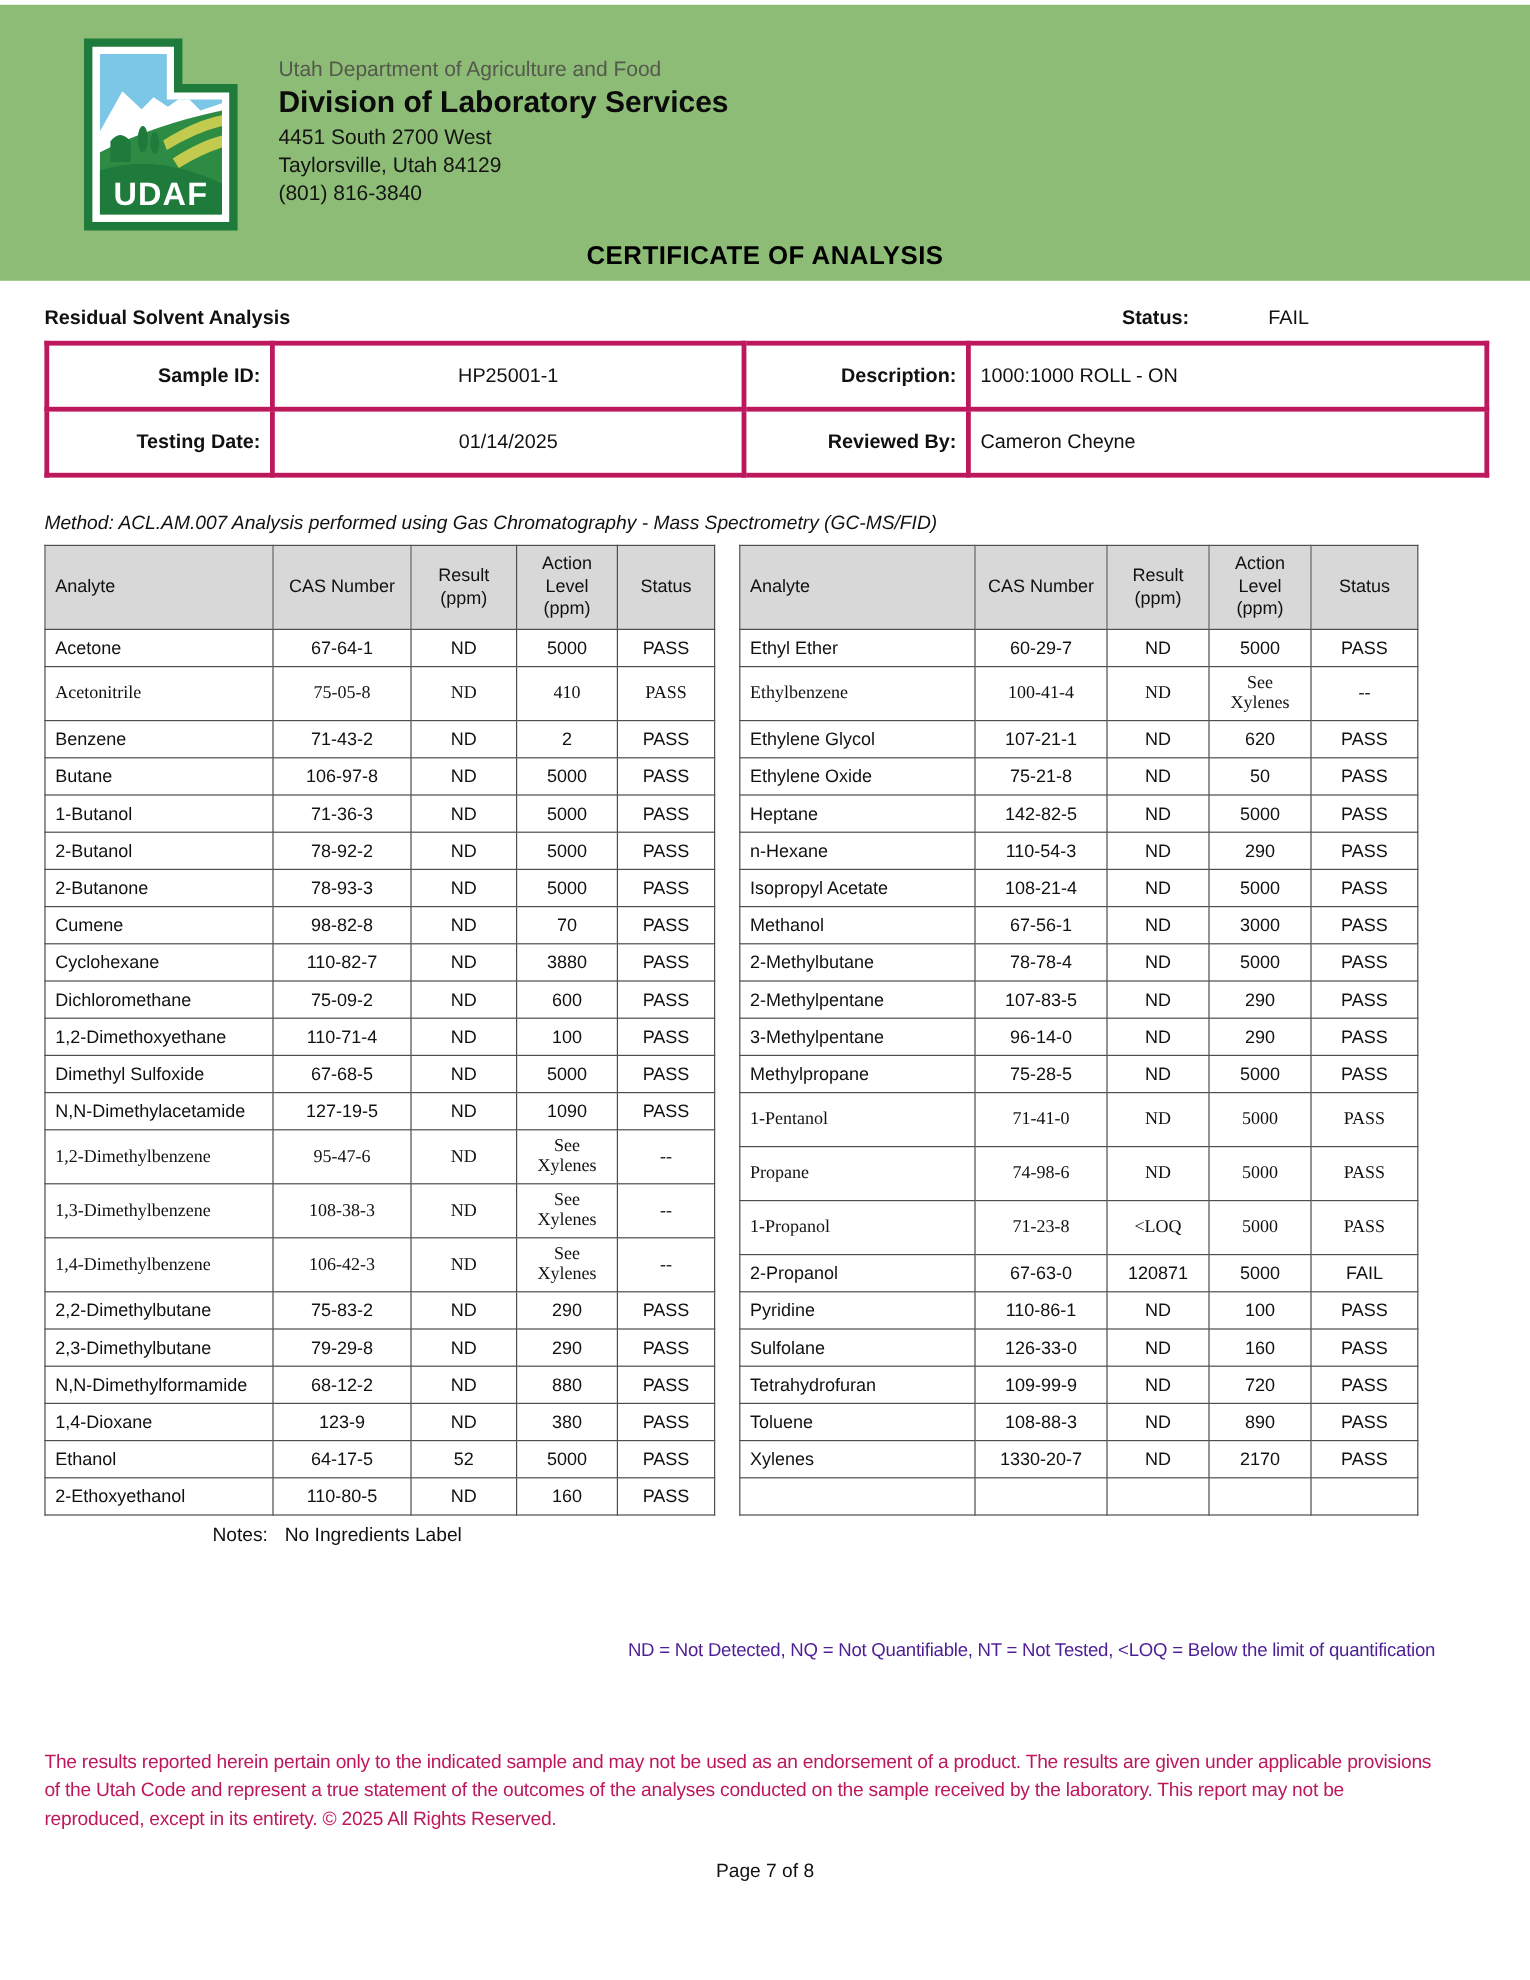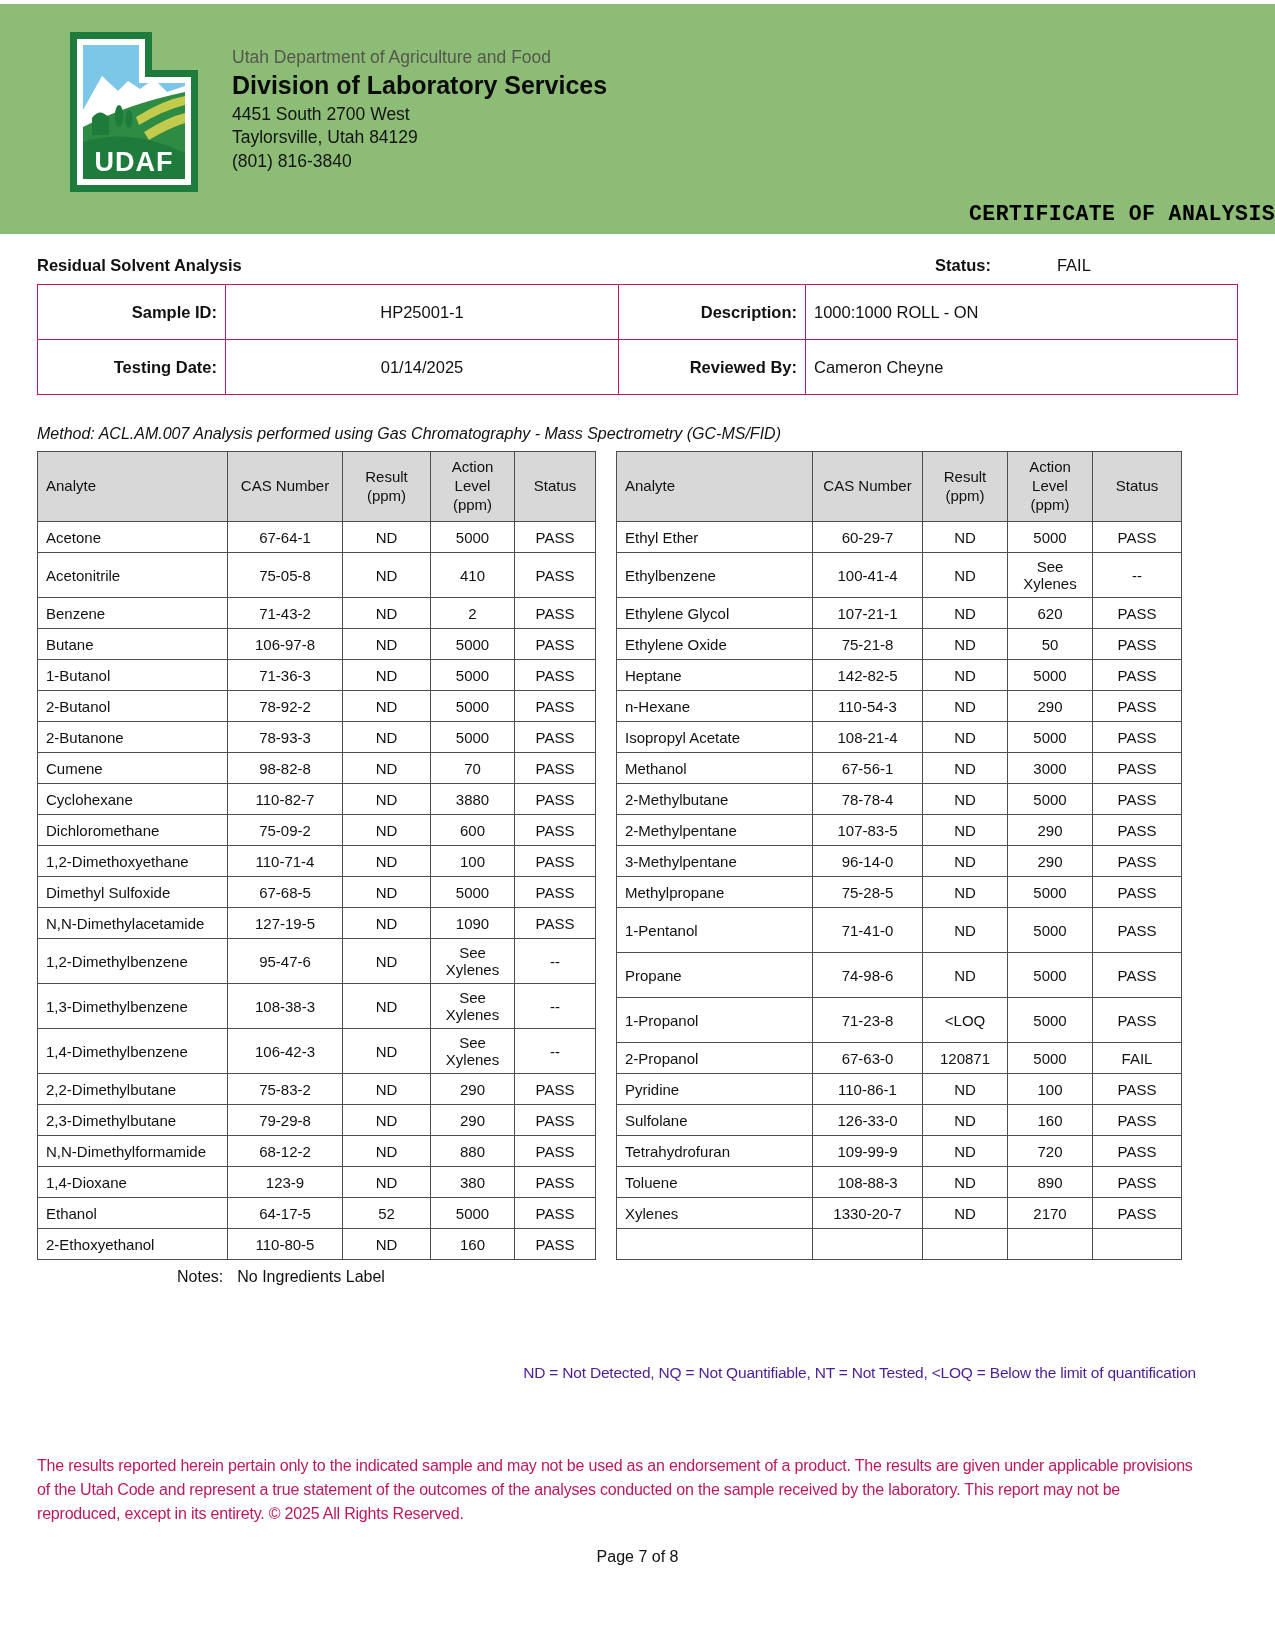--- a/index.html
+++ b/index.html
@@ -9,55 +9,55 @@
     font-family:"Liberation Sans", sans-serif; color:#111;
   }
   
   .band { height:230px; background:#8cbc75; position:relative; margin-top:4px; }
   .logo { position:absolute; left:68px; top:26px; }
   .hdr-text { position:absolute; left:232px; top:42px; line-height:1.34; }
   .agency   { color:#55584d; font-size:17.5px; }
   .division { font-weight:bold; font-size:25px; color:#0b0b0b; }
   .addr     { font-size:17.5px; color:#141414; }
   .cert-title {
-    position:absolute; left:0; right:0; bottom:8px; text-align:right;
-    font-weight:bold; font-size:21.5px; letter-spacing:0.4px; color:#000;font-family:Liberation Mono, monospace;
+    position:absolute; left:0; right:0; bottom:8px; text-align:center;
+    font-weight:bold; font-size:21.5px; letter-spacing:0.4px; color:#000;
   }
   
   .content { padding:0 37px; }
   .status-line { position:relative; margin-top:22px; height:22px; }
   .section-title { font-weight:bold; font-size:16.5px; }
   .status-group { position:absolute; top:0; left:898px; display:flex; }
   .status-label { font-weight:bold; font-size:16.5px; }
   .status-value { font-size:16.5px; margin-left:66px; }
 
   table { border-collapse:collapse; table-layout:fixed; }
 
   .info-table { width:1200px; margin-top:6px; }
   .info-table td {
-    border:1px solid #be185d; font-size:16.5px; height:55px;
+    border:4px solid #be185d; font-size:16.5px; height:55px;
     vertical-align:middle; padding:0 8px; overflow:hidden;
   }
   .info-label  { font-weight:bold; text-align:right; }
   .info-center { text-align:center; }
 
   .method-line { margin-top:30px; font-style:italic; font-size:16px; }
 
   .results-wrap { display:flex; gap:20px; margin-top:8px; }
   .results-table td, .results-table th {
     border:1px solid #4d4d4d; font-size:15px; vertical-align:middle;
     white-space:pre-line; overflow:hidden;
   }
   .results-table th {
     background:#d8d8d8; font-weight:normal; height:70px;
     text-align:center; line-height:1.25;
   }
   .results-table th.h-analyte { text-align:left; padding-left:8px; }
   .results-table tbody tr { height:31px; }
-  .results-table tbody tr.tall { height:45px; }
+  .results-table tbody tr.tall { height:45px;font-family:Liberation Serif, serif; }
   .cell-analyte { text-align:left; padding-left:8px; }
   .cell-center  { text-align:center; }
 
   .notes-line { margin-top:8px; margin-left:140px; font-size:16px; }
   .notes-value { margin-left:14px; }
 
   .legend-line {
     margin-top:78px; text-align:right; padding-right:42px;
     font-size:15.5px; letter-spacing:-0.2px; color:#4c1d95;
   }

